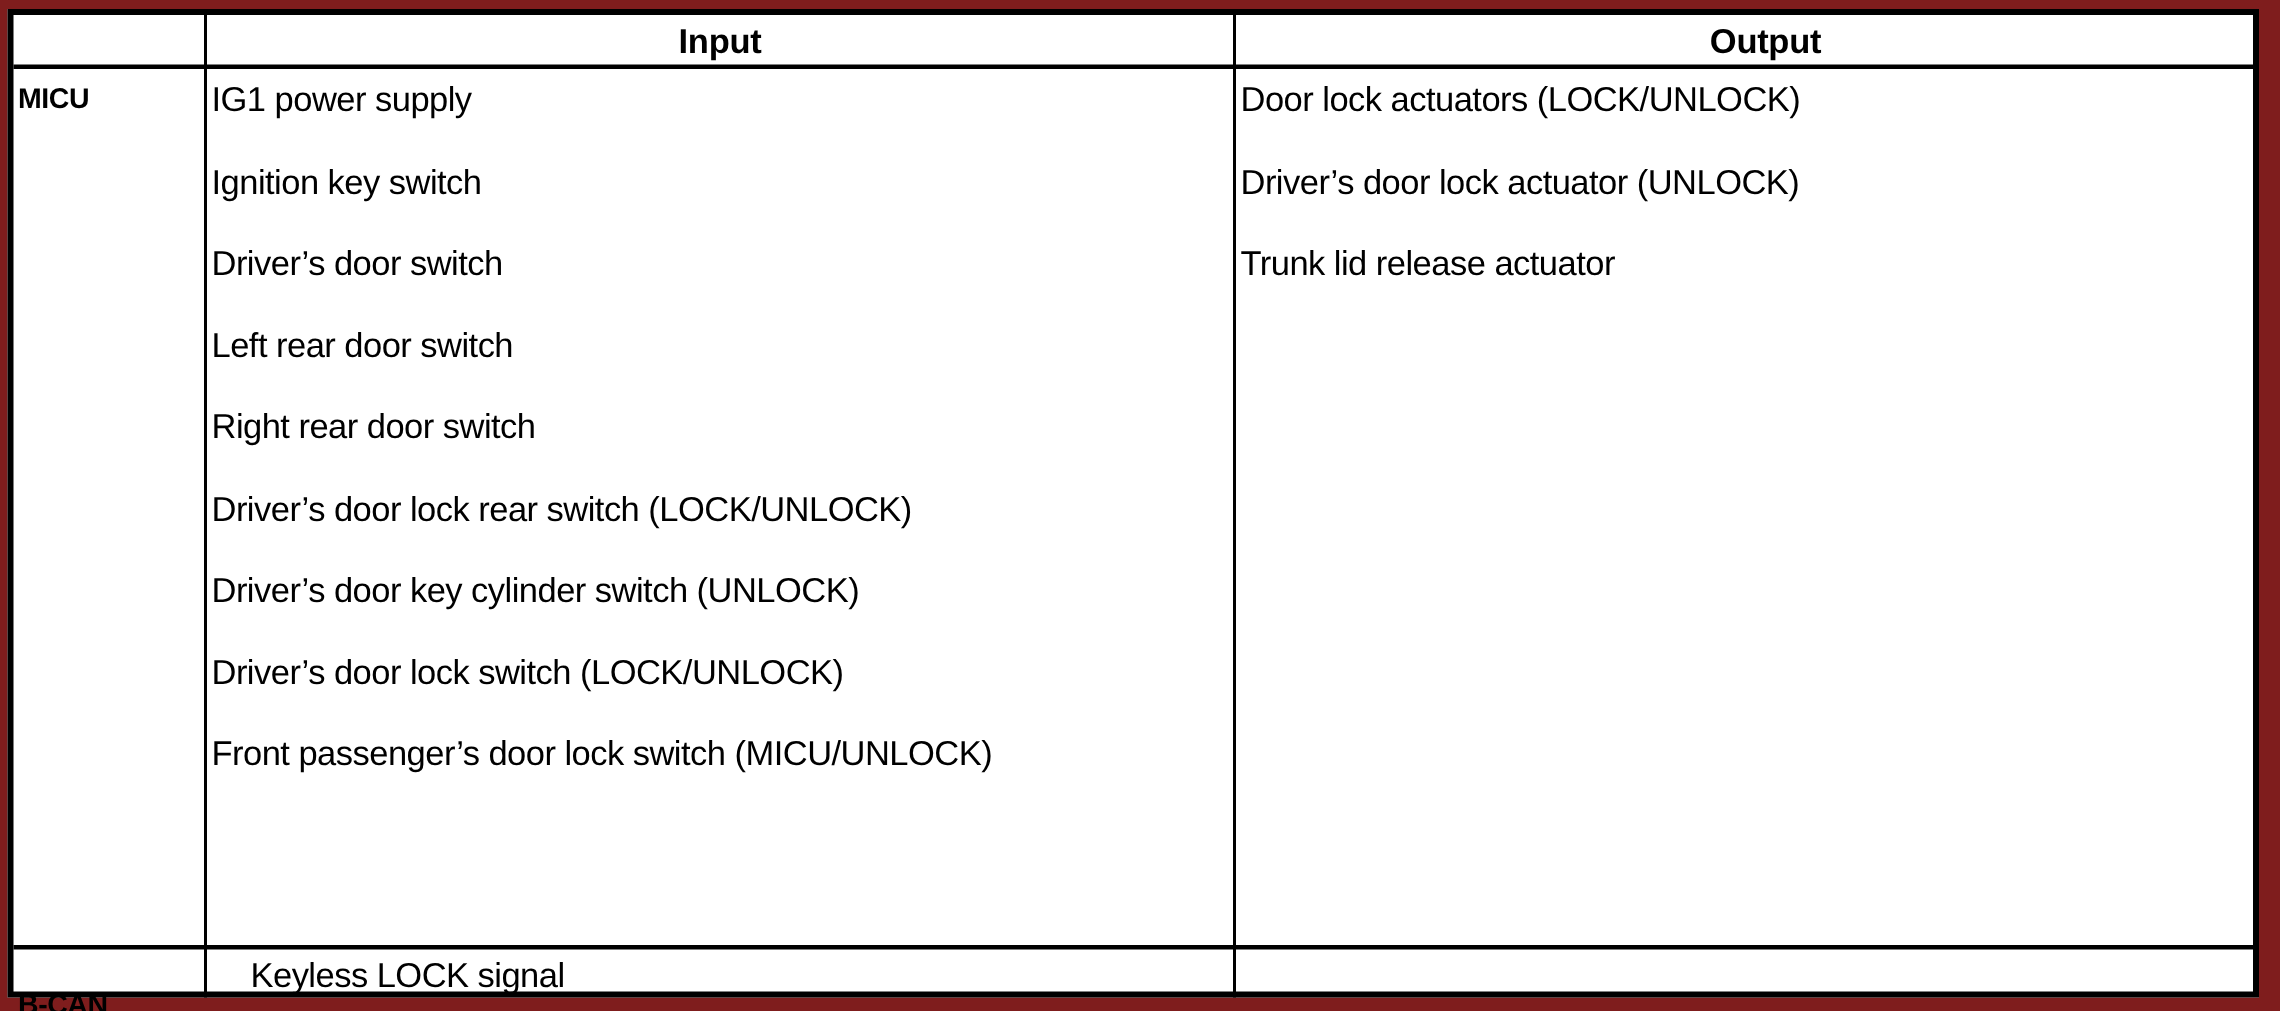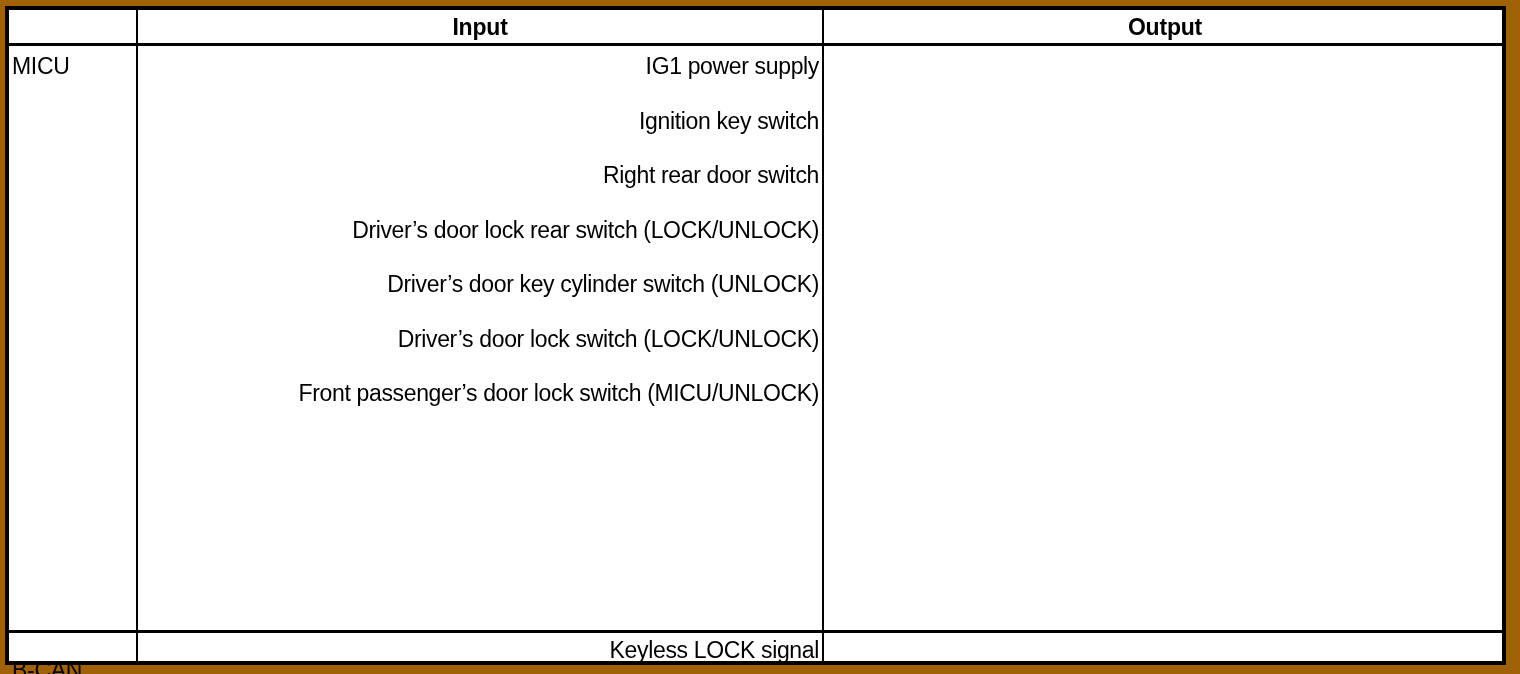--- a/index.html
+++ b/index.html
@@ -12,21 +12,21 @@
     height: 674px;
     font-family: "Liberation Sans", "DejaVu Sans", sans-serif;
     color: #000000;
     overflow: hidden;
   }
 
   #page {
     position: relative;
     width: 1520px;
     height: 674px;
-    background: #a16207;
+    background: #7f1d1d;
   }
 
   
   .table-frame {
     position: absolute;
     left: 5px;
     top: 6px;
     width: 1501px;
     height: 659px;
     box-sizing: border-box;
@@ -61,49 +61,49 @@
     height: 31px;
     line-height: 31px;
     text-align: center;
     font-size: 23px;
     font-weight: bold;
     letter-spacing: -0.2px;
     white-space: nowrap;
     overflow: hidden;
   }
   .hdr-input  { left: 129px; width: 684px; }
-  .hdr-output { left: 815px; width: 682px; }
+  .hdr-output { left: 815px; width: 682px; padding-left: 12px; }
 
   
   .sys-label {
     position: absolute;
-    font-size: 23px;
+    font-size: 19px;
     letter-spacing: -0.3px;
     white-space: nowrap;
     line-height: 27px;
+    font-weight: bold;
   }
   .sys-micu  { left: 3px;  top: 43px;  }
   .sys-bcan  { left: 3px;  top: 647px; }
 
   
   .col-body {
     position: absolute;
     font-size: 23px;
     letter-spacing: -0.35px;
   }
   .col-input  { left: 132px; top: 43px;  width: 678px; }
   .col-output { left: 818px; top: 43px;  width: 676px; }
   .col-bcan   { left: 132px; top: 627px; width: 678px; }
 
   .line-item {
     height: 54.5px;
     line-height: 27px;
     white-space: nowrap;
     overflow: hidden;
-    text-align: right;
   }
   .line-item.single { height: 27px; margin-left: 26px; }
 </style>
 </head>
 <body>
 
 <div id="page">
 
   <div class="table-frame">
 
@@ -114,27 +114,34 @@
     <div class="vrule vrule-col2"></div>
 
     <div class="hdr-cell hdr-input">Input</div>
     <div class="hdr-cell hdr-output">Output</div>
 
     <div class="sys-label sys-micu">MICU</div>
 
     <div class="col-body col-input">
       <div class="line-item">IG1 power supply</div>
       <div class="line-item">Ignition key switch</div>
+      <div class="line-item">Driver’s door switch</div>
+      <div class="line-item">Left rear door switch</div>
       <div class="line-item">Right rear door switch</div>
       <div class="line-item">Driver’s door lock rear switch (LOCK/UNLOCK)</div>
       <div class="line-item">Driver’s door key cylinder switch (UNLOCK)</div>
       <div class="line-item">Driver’s door lock switch (LOCK/UNLOCK)</div>
       <div class="line-item">Front passenger’s door lock switch (MICU/UNLOCK)</div>
     </div>
 
+    <div class="col-body col-output">
+      <div class="line-item">Door lock actuators (LOCK/UNLOCK)</div>
+      <div class="line-item">Driver’s door lock actuator (UNLOCK)</div>
+      <div class="line-item">Trunk lid release actuator</div>
+    </div>
 
     <div class="sys-label sys-bcan">B-CAN</div>
 
     <div class="col-body col-bcan">
       <div class="line-item single">Keyless LOCK signal</div>
     </div>
 
   </div>
 </div>
 

